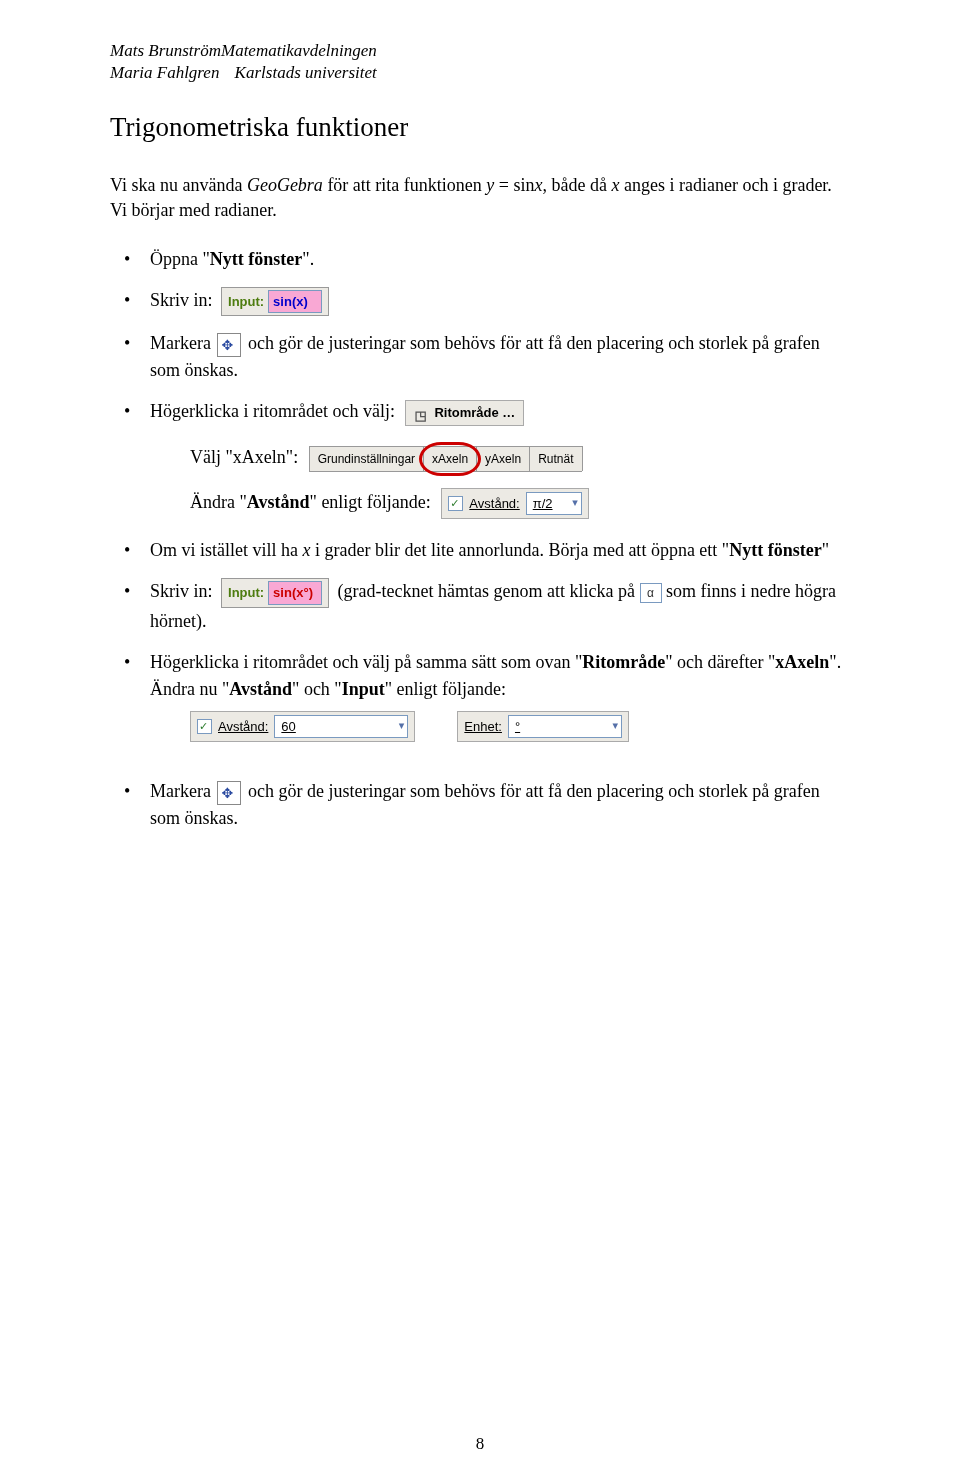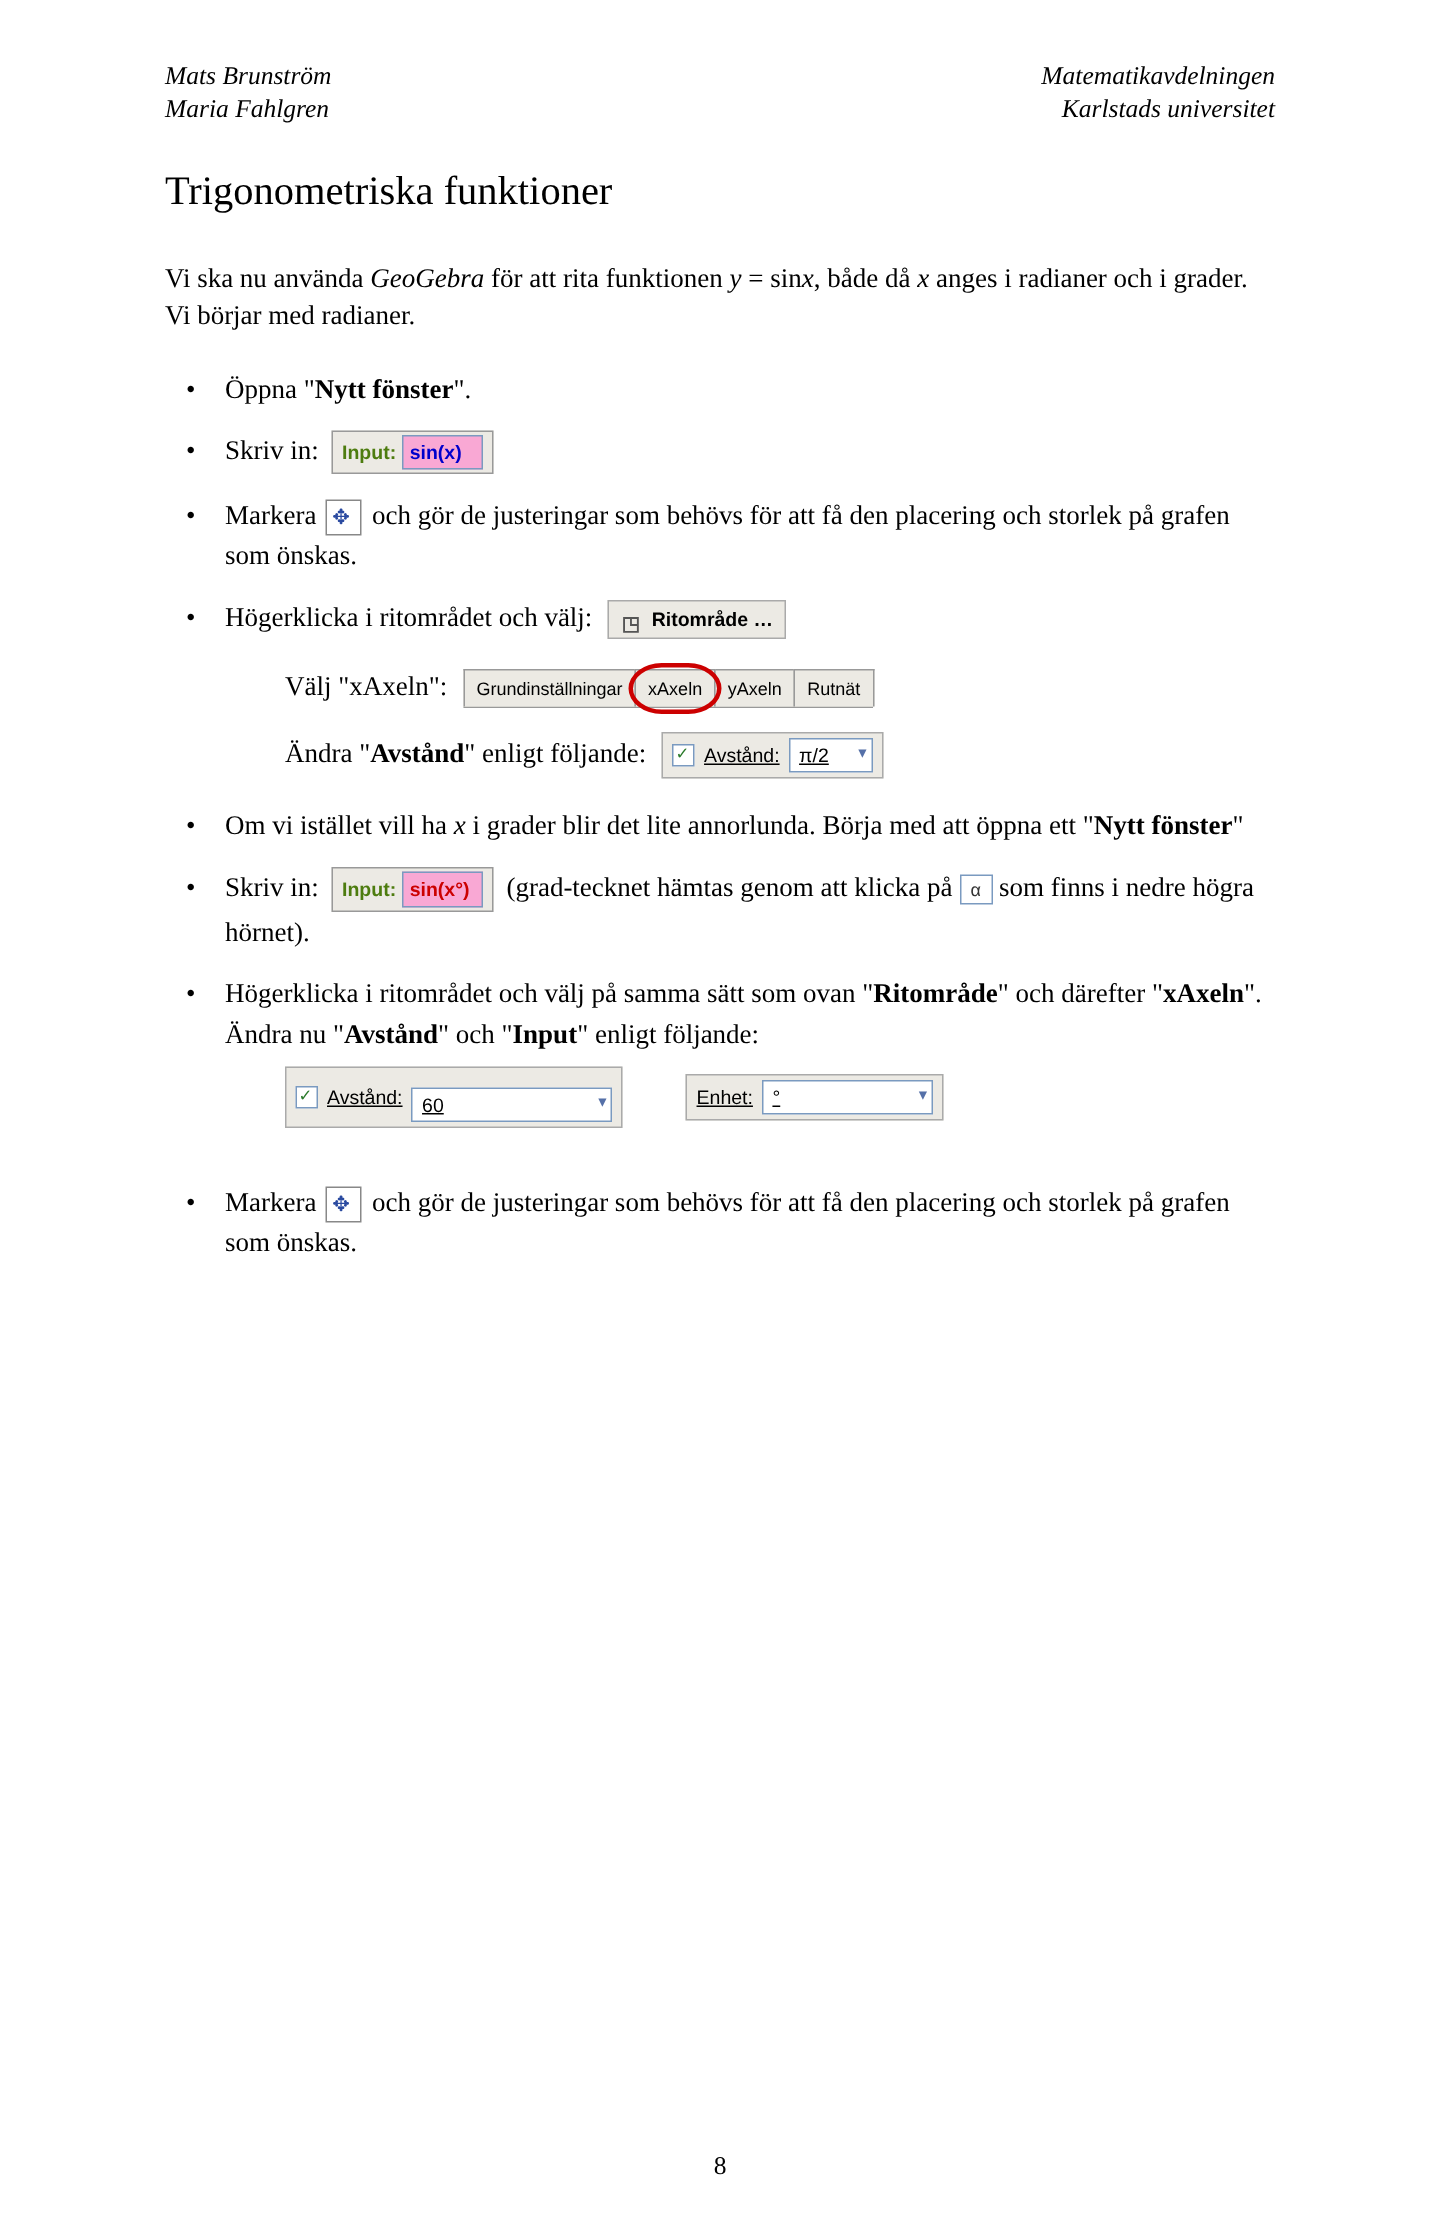--- a/index.html
+++ b/index.html
@@ -11,21 +11,20 @@
   }
   .page {
     width: 960px;
     height: 1484px;
     box-sizing: border-box;
     padding: 40px 110px 40px 110px;
     position: relative;
   }
   .header {
     display: flex;
-    justify-content: space-between;
     font-style: italic;
     font-size: 17px;
     line-height: 1.3;
     margin-bottom: 28px;
   }
   .header-left, .header-right { display:flex; flex-direction:column; }
   .header-right { text-align:right; }
   h1 {
     font-size: 27px;
     font-weight: normal;
@@ -241,21 +240,21 @@
       <span> som finns i nedre högra hörnet).</span>
     </li>
 
     <li style="margin-bottom:8px;">
       <span>Högerklicka i ritområdet och välj på samma sätt som ovan "</span><span class="bold">Ritområde</span><span>" och därefter "</span><span class="bold">xAxeln</span><span>". Ändra nu "</span><span class="bold">Avstånd</span><span>" och "</span><span class="bold">Input</span><span>" enligt följande:</span>
 
       <div class="big-dist-row">
         <span class="dist-img" style="margin-left:0;">
           <span class="check"></span>
           <span>Avstånd:</span>
-          <span class="select" style="min-width:110px;margin-top:10px;">60</span>
+          <span class="select" style="min-width:110px;">60</span>
         </span>
         <span class="dist-img">
           <span>Enhet:</span>
           <span class="select" style="min-width:90px;">°</span>
         </span>
       </div>
     </li>
 
     <li style="margin-top:36px;">
       <span>Markera </span><span class="move-icon"></span><span> och gör de justeringar som behövs för att få den placering och storlek på grafen som önskas.</span>

